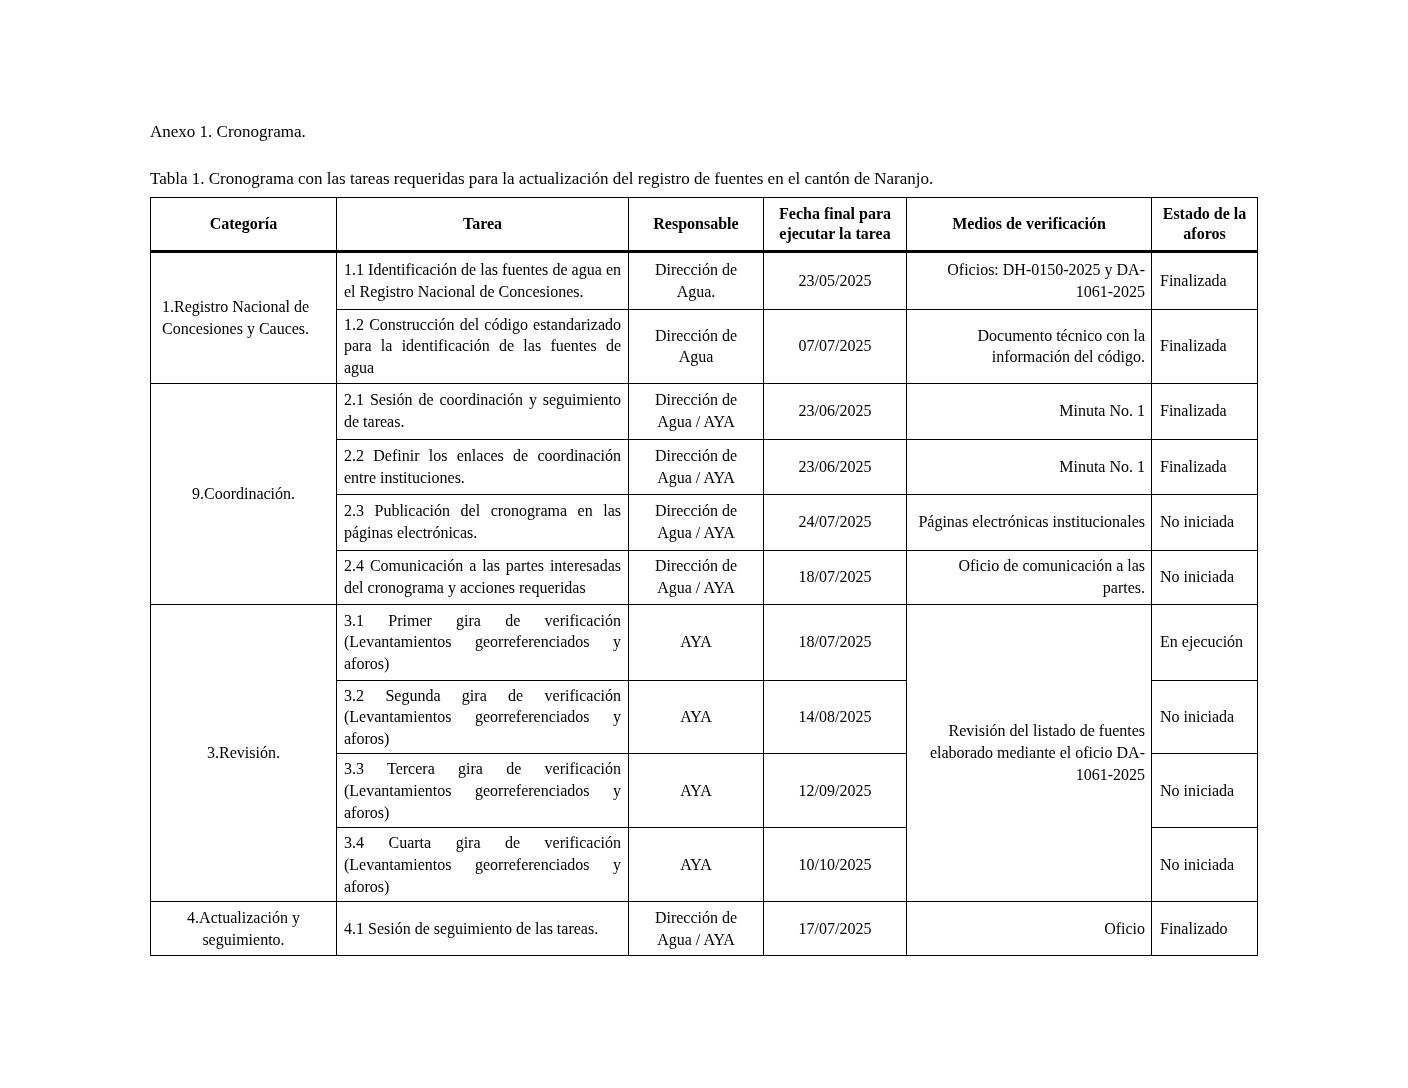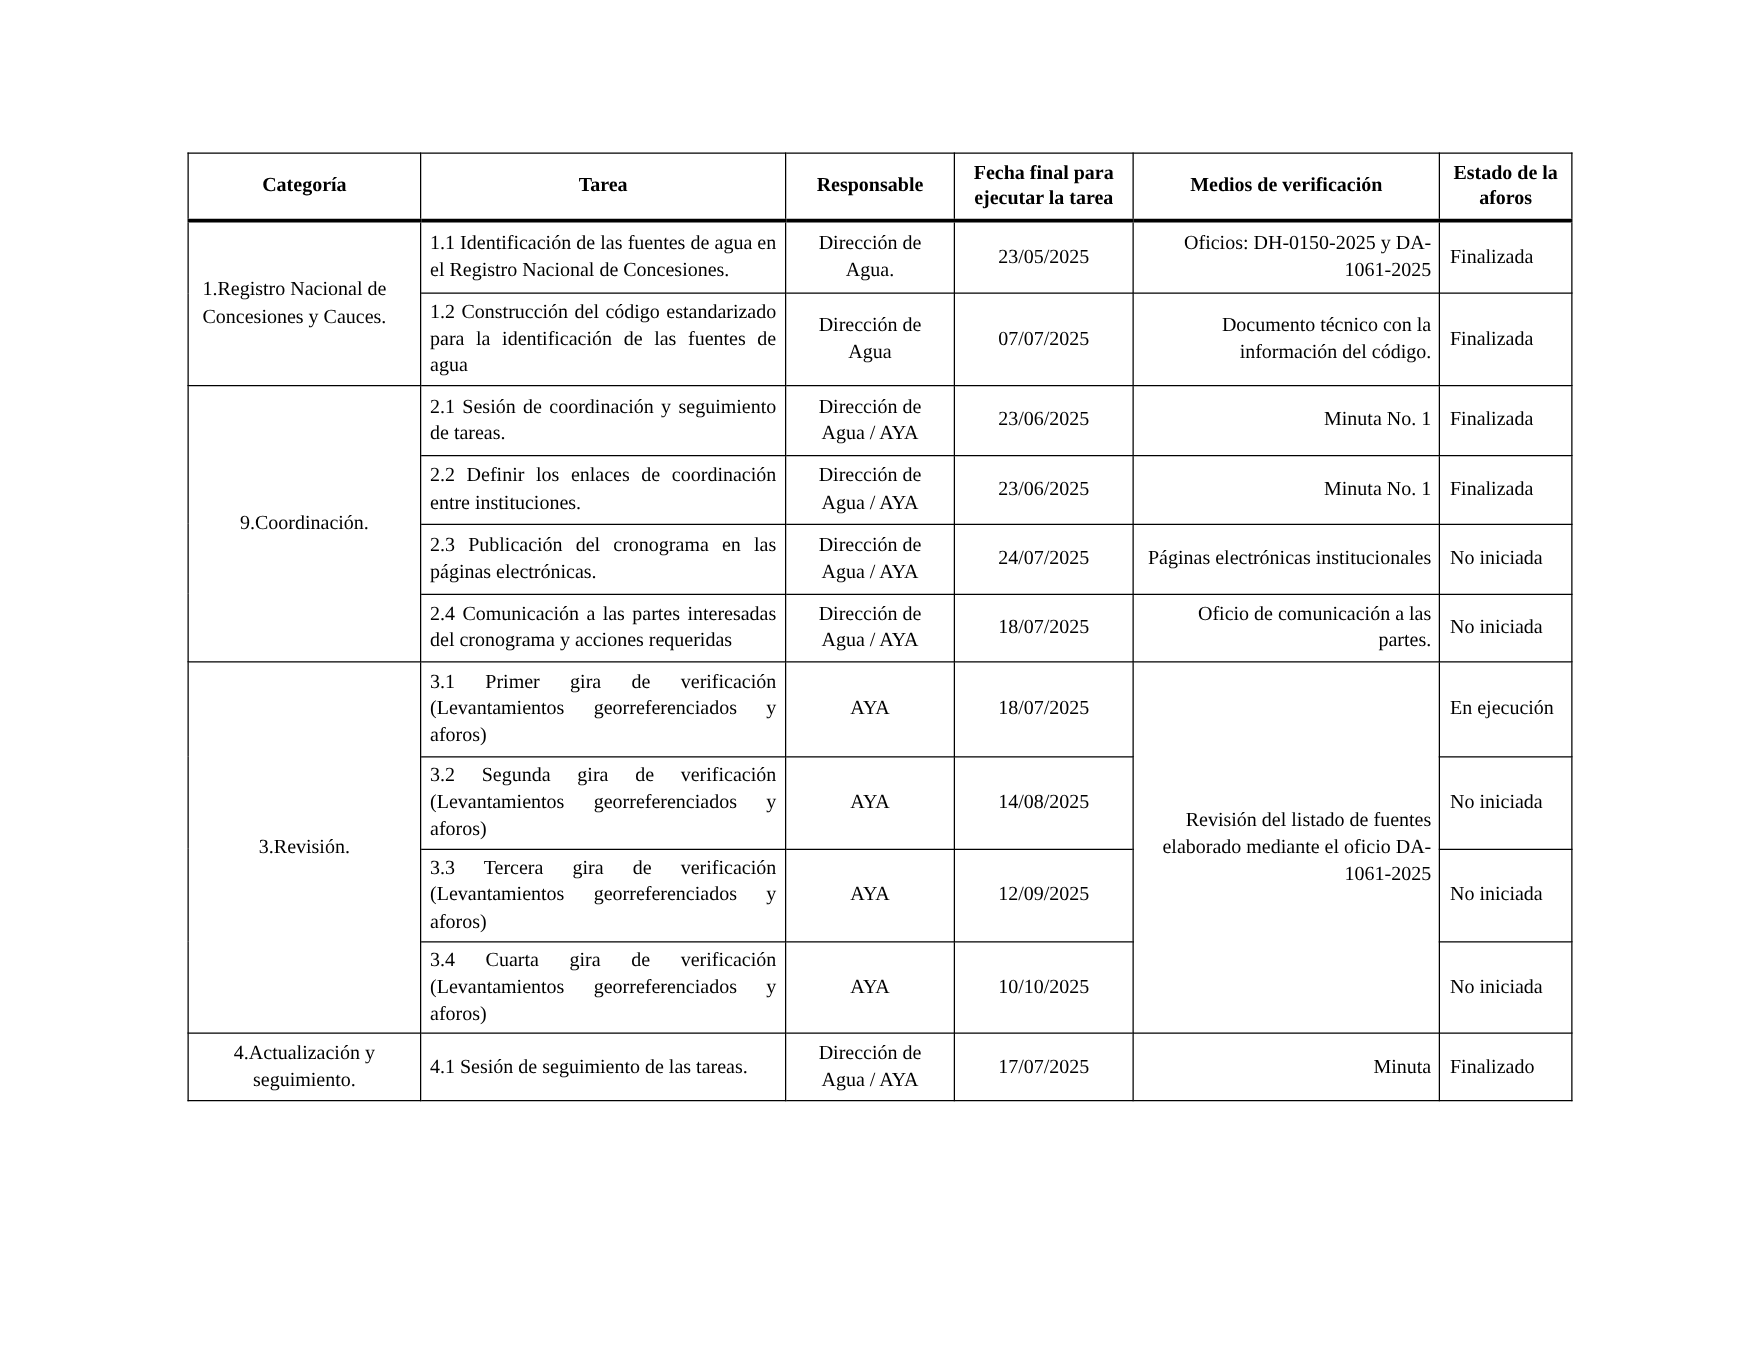--- a/index.html
+++ b/index.html
@@ -80,20 +80,22 @@
   }
   td.estado {
     text-align: left;
     padding: 3px 4px 3px 8px;
   }
 </style>
 </head>
 <body>
 
 <div class="page">
+  <p class="doc-heading">Anexo 1. Cronograma.</p>
+  <p class="table-caption">Tabla 1. Cronograma con las tareas requeridas para la actualización del registro de fuentes en el cantón de Naranjo.</p>
 
   <table class="schedule">
     <colgroup>
       <col style="width:186px">
       <col style="width:292px">
       <col style="width:135px">
       <col style="width:143px">
       <col style="width:245px">
       <col style="width:106px">
     </colgroup>
@@ -176,18 +178,18 @@
           <td class="tarea">3.4 Cuarta gira de verificación (Levantamientos georreferenciados y aforos)</td>
           <td class="resp">AYA</td>
           <td class="fecha">10/10/2025</td>
           <td class="estado">No iniciada</td>
         </tr>
         <tr style="height: 54px;">
           <td class="cat" rowspan="1">4.Actualización y seguimiento.</td>
           <td class="tarea">4.1 Sesión de seguimiento de las tareas.</td>
           <td class="resp">Dirección de Agua / AYA</td>
           <td class="fecha">17/07/2025</td>
-          <td class="medios">Minuta</td>
+          <td class="medios">Oficio</td>
           <td class="estado">Finalizado</td>
         </tr>
       </tbody>
   </table>
 </div>
 
 </body></html>

